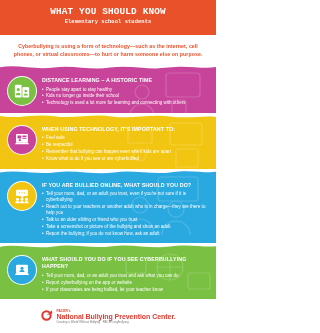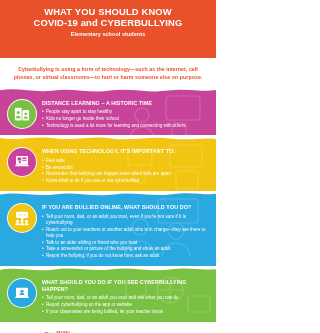--- a/index.html
+++ b/index.html
@@ -12,22 +12,23 @@
   .poster {
     position: relative;
     width: 216px; height: 333px;
     background: #ffffff;
     overflow: hidden;
   }
 
   
   .header {
     background: #e8512a;
-    padding: 6px 8px 21px 8px;
+    padding: 6px 8px 10px 8px;
     text-align: center;
+    font-family: Liberation Mono, monospace;
   }
   .header-line1 {
     color: #ffffff;
     font-size: 9.4px;
     font-weight: bold;
     letter-spacing: 0.15px;
     line-height: 11px;
   }
   .header-line2 {
     color: #ffffff;
@@ -185,21 +186,20 @@
     margin-top: 0.5px;
   }
 </style>
 </head>
 <body>
 
 <div class="poster">
 
   <div class="header">
     <div class="header-line1">WHAT YOU SHOULD KNOW</div>
-    <div class="header-line2">COVID-19 and CYBERBULLYING</div>
     <div class="header-sub">Elementary school students</div>
   </div>
 
   <div class="intro">
     <div class="intro-text">Cyberbullying is using a form of technology—such as the internet, cell phones, or virtual classrooms—to hurt or harm someone else on purpose.</div>
   </div>
 
   <svg class="wave" viewBox="0 0 216 7" preserveAspectRatio="none">
     <path d="M0,3.2 C18,0 34,6.2 54,3.4 C74,0.6 90,6.6 110,3.6 C130,0.6 148,6.4 168,3.6 C188,0.8 202,5.4 216,3.0 L216,7 L0,7 Z" fill="#c8449a"></path>
   </svg>

